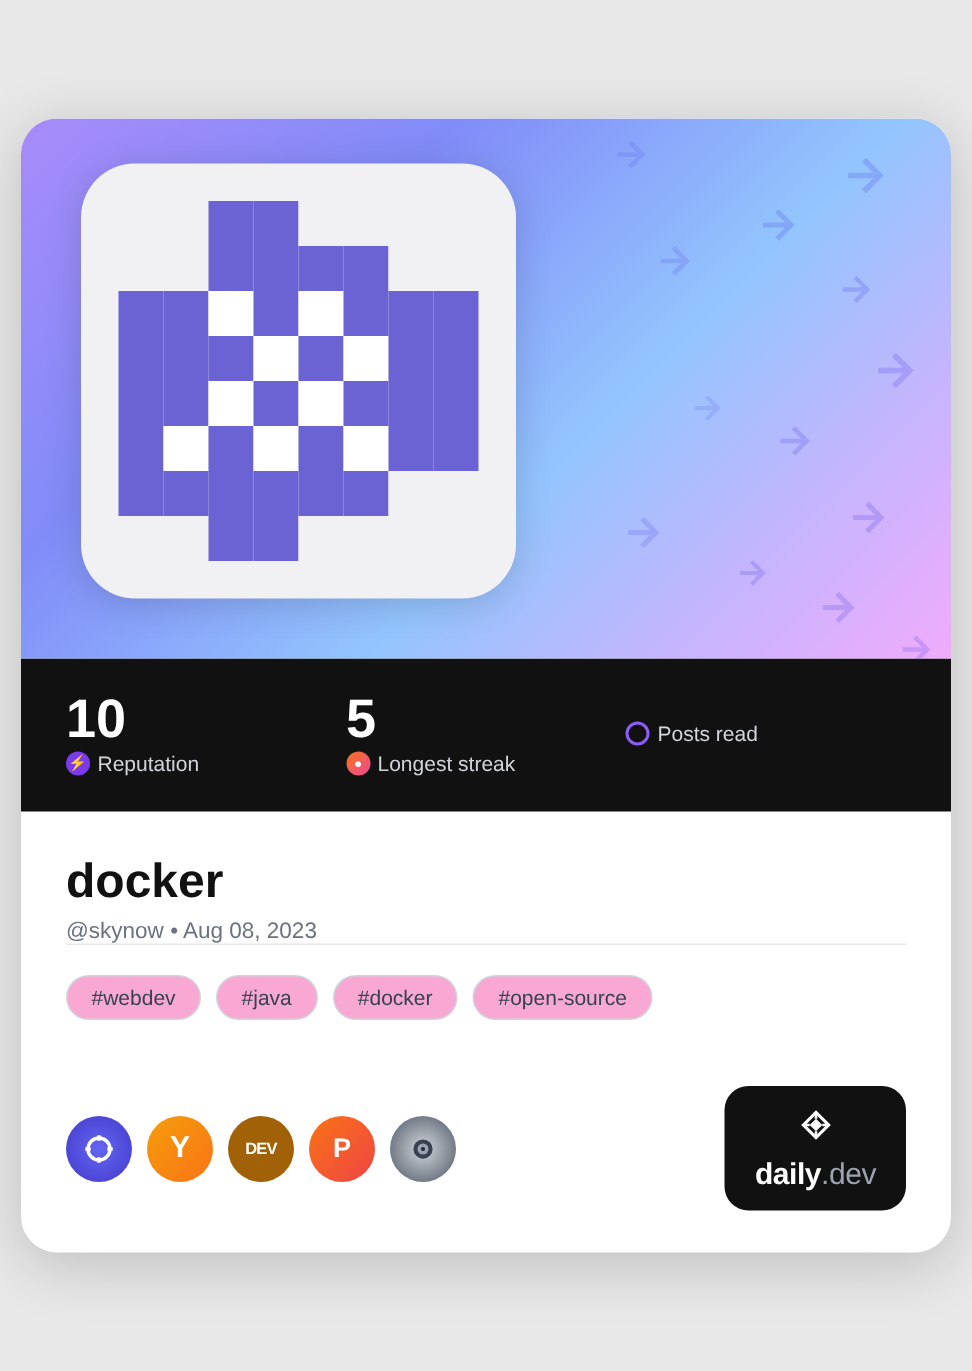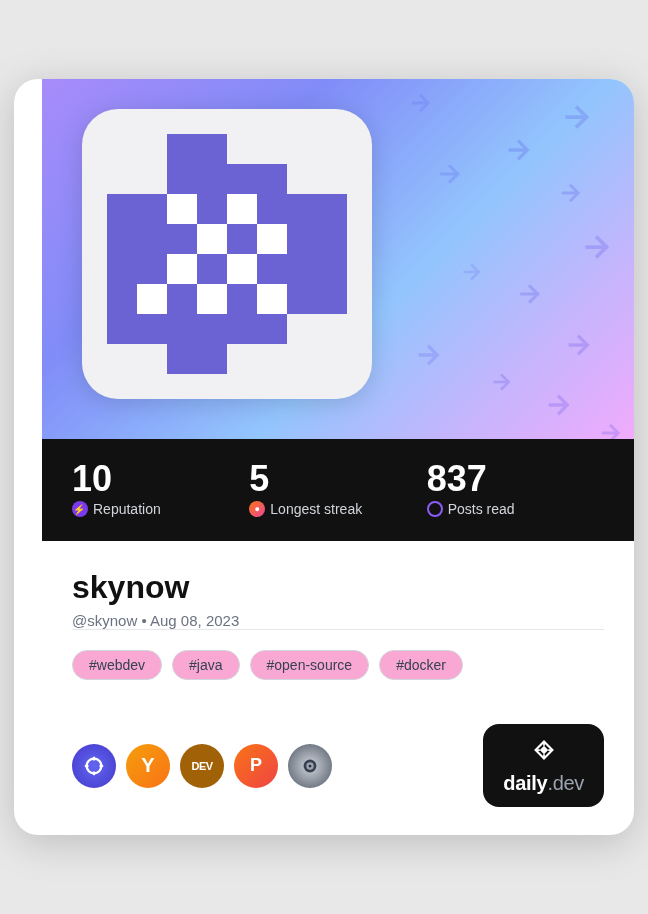--- a/index.html
+++ b/index.html
@@ -12,21 +12,20 @@
       min-height: 100vh;
       font-family: -apple-system, BlinkMacSystemFont, 'Segoe UI', sans-serif;
     }
 
     .card {
       width: 620px;
       background: #ffffff;
       border-radius: 24px;
       overflow: hidden;
       box-shadow: 0 8px 40px rgba(0,0,0,0.18);
-      padding-left: 28px;
     }
 
     
     .hero {
       position: relative;
       height: 360px;
       background: linear-gradient(135deg, #a78bfa 0%, #818cf8 30%, #93c5fd 60%, #c4b5fd 80%, #f0abfc 100%);
       overflow: hidden;
     }
 
@@ -395,42 +394,41 @@
 
     <div class="stat-item">
       <span class="stat-value">5</span>
       <div class="stat-label">
         <span class="stat-icon icon-streak" style="font-size:9px;">●</span>
         <span>Longest streak</span>
       </div>
     </div>
 
     <div class="stat-item">
-      <span class="stat-value">837</span>
       <div class="stat-label">
         <span class="stat-icon icon-posts" style="font-size:8px;border-radius:50%;border:2px solid #8b5cf6;width:16px;height:16px;display:flex;align-items:center;justify-content:center;"></span>
         <span>Posts read</span>
       </div>
     </div>
   </div>
 
   <div class="profile">
-    <div class="username">skynow</div>
+    <div class="username">docker</div>
     <div class="user-meta">
       <span>@skynow</span>
       <span> • </span>
       <span>Aug 08, 2023</span>
     </div>
     <div class="divider"></div>
 
     <div class="tags">
       <span class="tag">#webdev</span>
       <span class="tag">#java</span>
+      <span class="tag">#docker</span>
       <span class="tag">#open-source</span>
-      <span class="tag">#docker</span>
     </div>
   </div>
 
   <div class="card-footer">
     <div class="social-icons">
 
       <div class="social-icon icon-crosshair">
         <svg width="22" height="22" viewBox="0 0 24 24" fill="none" stroke="white" stroke-width="2.5">
           <circle cx="12" cy="12" r="8"></circle>
           <line x1="12" y1="2" x2="12" y2="6"></line>

